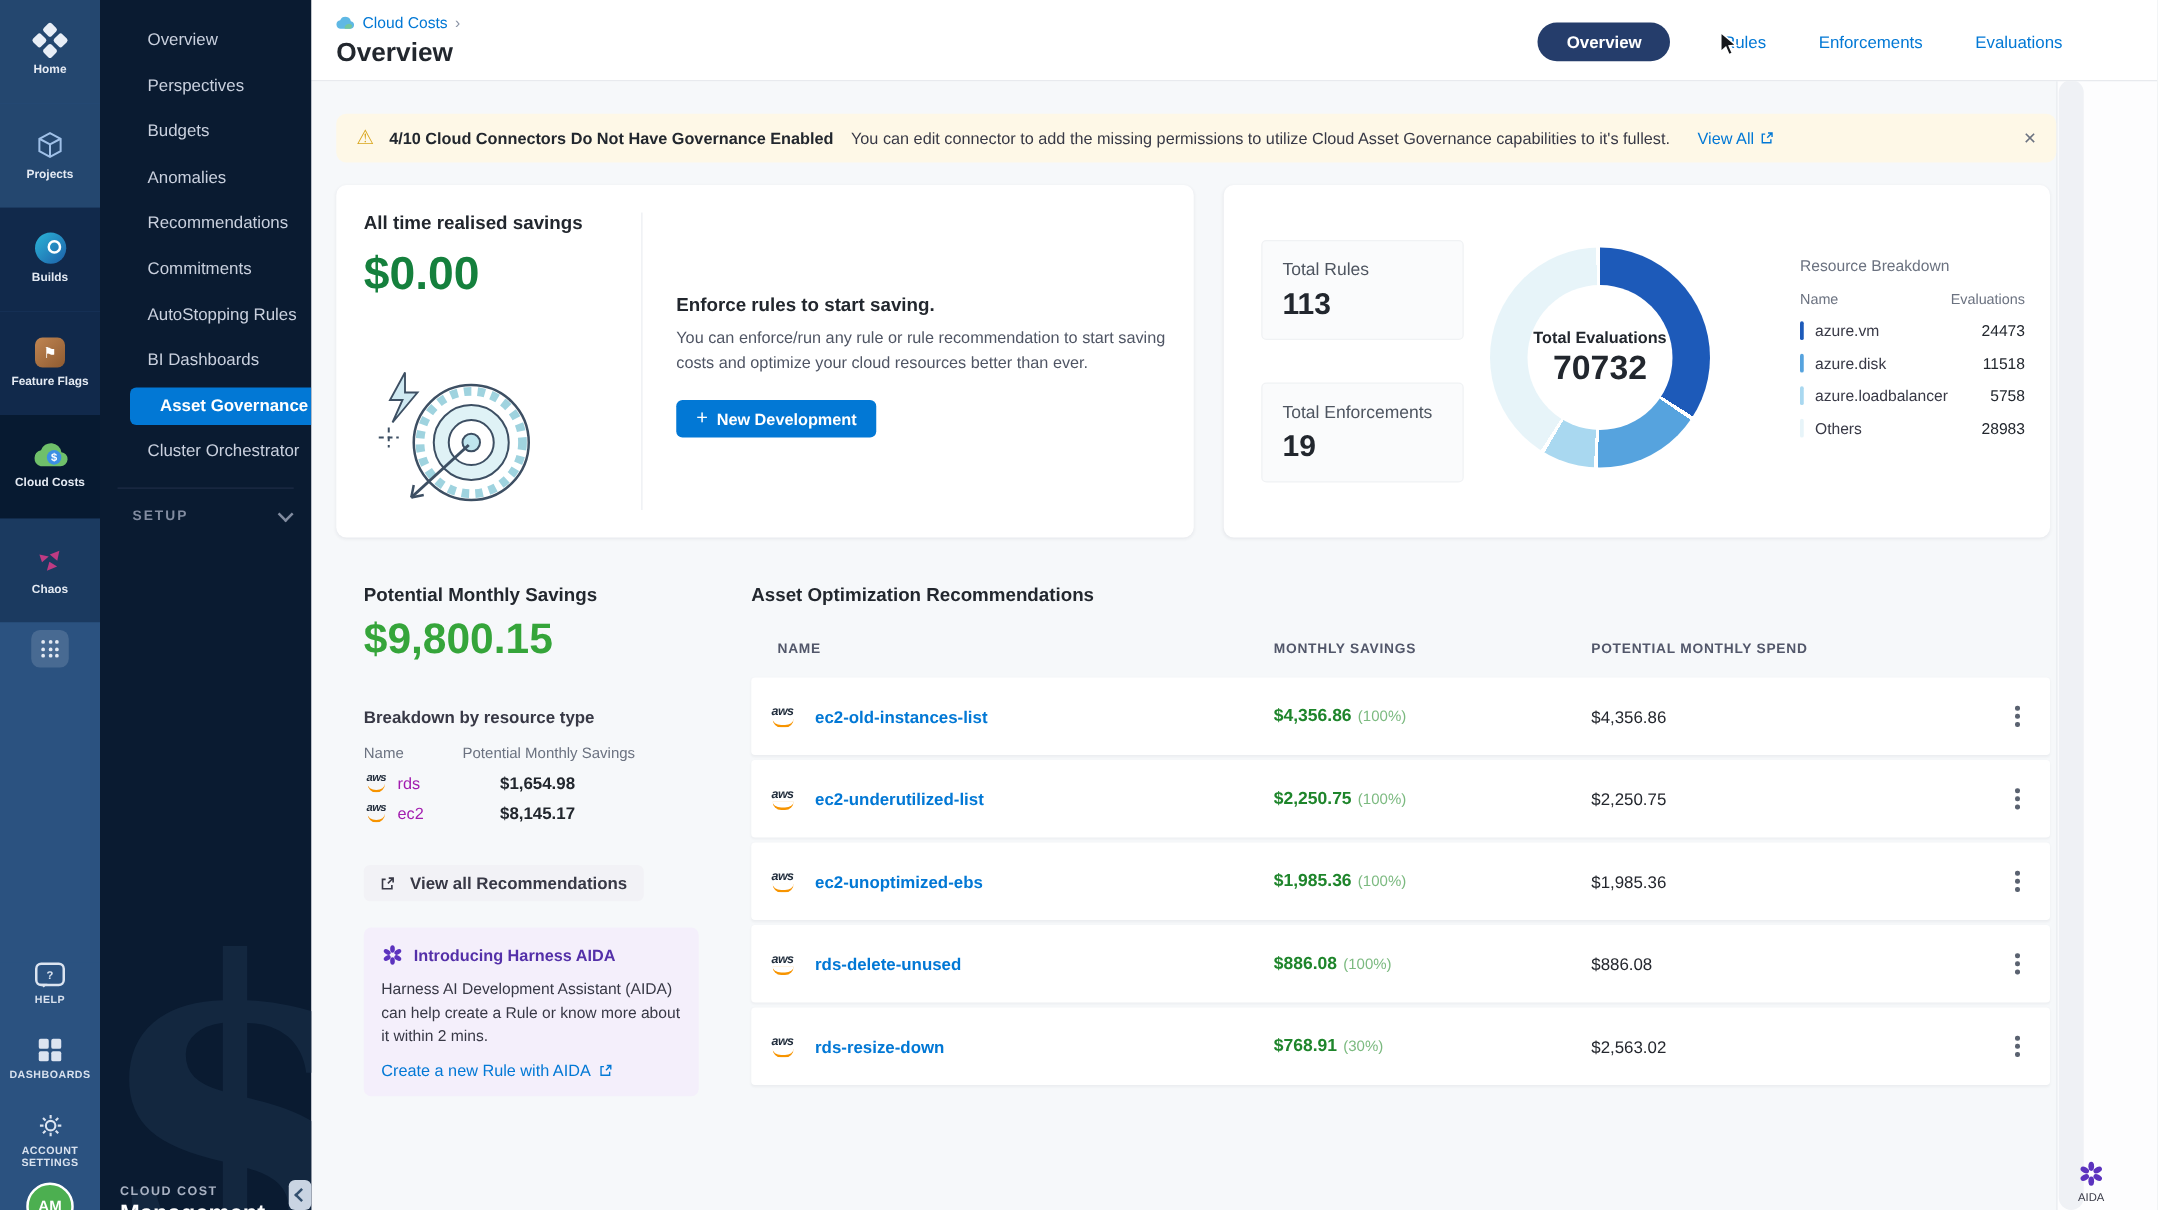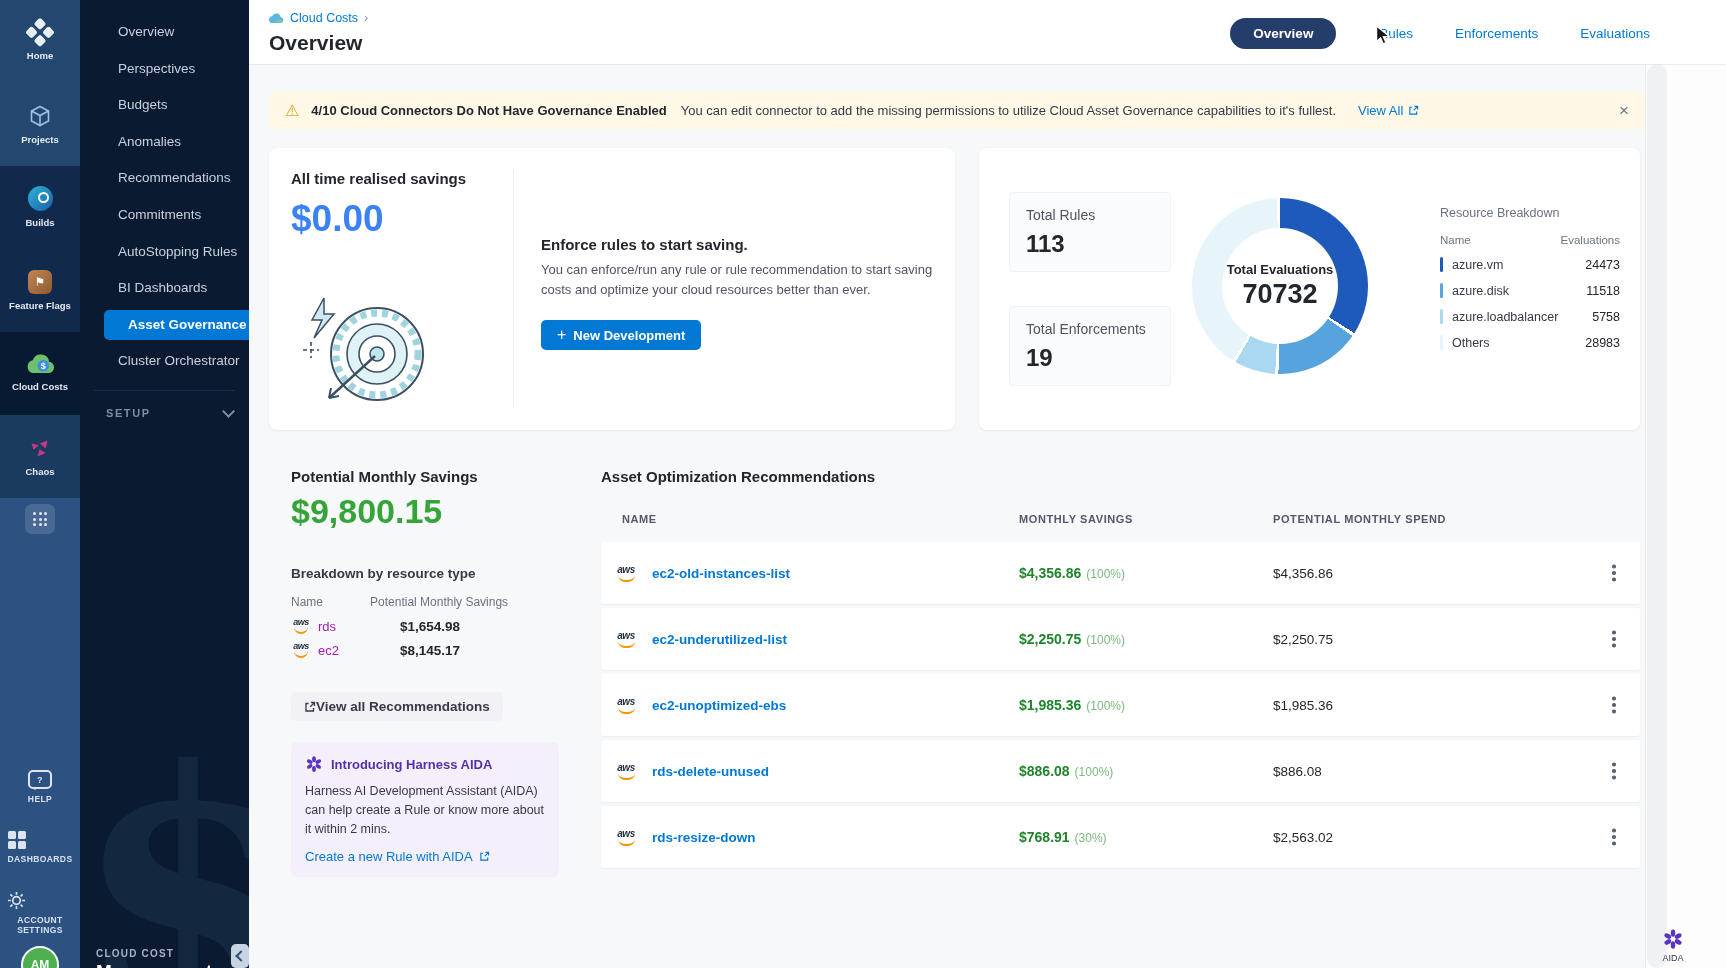--- a/index.html
+++ b/index.html
@@ -5,21 +5,21 @@
   html,body{margin:0;padding:0;background:#e9ebee;}
   .app{position:relative;width:1726px;height:968px;background:#FDFDFE;overflow:hidden;
        font-family:"Liberation Sans","DejaVu Sans",sans-serif;color:#22272E;}
   svg{display:block}
   
   .rail{position:absolute;left:0;top:0;width:80px;height:100%;background:#2B5280;display:flex;flex-direction:column;z-index:5;}
   .rail-item{height:83px;display:flex;flex-direction:column;align-items:center;justify-content:center;gap:6px;cursor:pointer;}
   .bg-a{background:#24476F}.bg-b{background:#11294B}.bg-sel{background:#071A31}.bg-c{background:#1B3A60}
   .ri-label{font-size:9.5px;font-weight:bold;color:#E4EAF3;line-height:1.2;max-width:70px}
   .rail-bottom{margin-top:auto;display:flex;flex-direction:column;align-items:center;background:#2B5280;padding-bottom:0}
-  .rb-item{display:flex;flex-direction:column;align-items:flex-start;gap:5px;margin-bottom:26px;cursor:pointer}
+  .rb-item{display:flex;flex-direction:column;align-items:center;gap:5px;margin-bottom:26px;cursor:pointer}
   .rb-label{font-size:8.5px;font-weight:bold;color:#D8E1EE;letter-spacing:.4px;text-align:center;line-height:1.25;max-width:66px}
   .harness-logo{width:22px;height:22px;transform:rotate(45deg);display:grid;grid-template-columns:9px 9px;grid-template-rows:9px 9px;gap:3px}
   .harness-logo i{background:#E8EEF6;border-radius:2px}
   .ff-tile{width:24px;height:24px;border-radius:6px;background:linear-gradient(135deg,#C08552,#8F5B31);display:flex;align-items:center;justify-content:center;color:#fff;font-size:12px}
   .builds-circle{width:25px;height:25px;border-radius:50%;background:linear-gradient(135deg,#2BB5D8,#1D5FA8);position:relative}
   .builds-circle::after{content:"";position:absolute;right:4px;top:6px;width:7px;height:7px;border:2px solid #fff;border-radius:50%}
   .grid-btn{width:30px;height:30px;border-radius:7px;background:rgba(255,255,255,.14);display:grid;grid-template-columns:repeat(3,3px);grid-template-rows:repeat(3,3px);gap:2.5px;place-content:center;cursor:pointer}
   .grid-btn i{background:#E4EAF3;border-radius:50%}
   .bubble{width:20px;height:15px;border:2px solid #DCE4F0;border-radius:5px;position:relative;display:flex;align-items:center;justify-content:center;color:#DCE4F0;font-size:9px;font-weight:bold}
   .bubble::before{content:"?"}
@@ -61,21 +61,21 @@
   .warn-ic::before{content:"⚠"}
   .banner-title{font-size:13px;font-weight:bold;color:#22272E}
   .banner-msg{font-size:13px;color:#383946;margin-left:14px}
   .banner-link{display:flex;align-items:center;gap:5px;font-size:13px;color:var(--accent,#0278D5);margin-left:22px;cursor:pointer;white-space:nowrap}
   .banner-close{margin-left:auto;font-size:17px;color:#6B7280;cursor:pointer;line-height:1}
   
   .card{position:absolute;background:#fff;border-radius:8px;box-shadow:0 1px 3px rgba(40,41,61,.08)}
   .card-a{left:20px;top:148px;width:686px;height:282px}
   .card-b{left:730px;top:148px;width:661px;height:282px}
   .ca-title{position:absolute;left:22px;top:22px;font-size:15px;font-weight:bold;color:#22272E}
-  .ca-amount{position:absolute;left:22px;top:50px;font-size:37px;font-weight:bold;color:#3b82f6}
+  .ca-amount{position:absolute;left:22px;top:50px;font-size:37px;font-weight:bold;color:#15803d}
   .ca-illu{position:absolute;left:24px;top:136px}
   .ca-divider{position:absolute;left:244px;top:22px;bottom:22px;width:1px;background:#ECEEF2}
   .cta-title{position:absolute;left:272px;top:88px;font-size:15px;font-weight:bold;color:#22272E}
   .cta-body{position:absolute;left:272px;top:112px;width:395px;font-size:13px;line-height:1.55;color:#4F5564}
   .cta-btn{position:absolute;left:272px;top:172px;height:30px;padding:0 16px;background:var(--accent,#0278D5);color:#fff;font-size:13px;font-weight:bold;border:none;border-radius:5px;display:flex;align-items:center;gap:7px;cursor:pointer}
   .cta-btn::before{content:"+";font-size:16px;font-weight:normal}
   
   .tile{position:absolute;left:30px;width:162px;height:80px;background:#FAFBFC;border:1px solid #F0F2F4;border-radius:4px;padding:14px 0 0 16px;box-sizing:border-box}
   .tile-1{top:44px}.tile-2{top:158px}
   .tile-label{font-size:14px;color:#4E5560}
@@ -95,21 +95,21 @@
   
   .pm-title{position:absolute;left:42px;top:468px;font-size:15px;font-weight:bold;color:#22272E}
   .pm-amount{position:absolute;left:42px;top:492px;font-size:34px;font-weight:bold;color:var(--green-big,#35A53A)}
   .pm-sub{position:absolute;left:42px;top:566px;font-size:13.5px;font-weight:bold;color:#383946}
   .pm-cols{position:absolute;left:42px;top:595px;width:260px;display:flex;font-size:12px;color:#6B7280}
   .pm-cols span:last-child{margin-left:47px}
   .pm-row{position:absolute;left:42px;width:280px;display:flex;align-items:center}
   .pm-row-1{top:618px}.pm-row-2{top:642px}
   .pm-name{font-size:13px;color:#a21caf;margin-left:7px;width:52px}
   .pm-val{font-size:13.5px;font-weight:bold;color:#22272E;margin-left:30px}
-  .view-all-btn{position:absolute;left:42px;top:692px;height:29px;padding:0 13px;background:#F2F2F6;border:none;border-radius:5px;display:flex;align-items:center;gap:0;font-size:13.5px;font-weight:bold;color:#383946;cursor:pointer}
+  .view-all-btn{position:absolute;left:42px;top:692px;height:29px;padding:0 13px;background:#F2F2F6;border:none;border-radius:5px;display:flex;align-items:center;gap:12px;font-size:13.5px;font-weight:bold;color:#383946;cursor:pointer}
   .aida-panel{position:absolute;left:42px;top:742px;width:268px;background:#F4EFFB;border-radius:6px;padding:13px 14px;box-sizing:border-box}
   .aida-head{display:flex;align-items:center;gap:8px}
   .aida-title{font-size:13px;font-weight:bold;color:var(--aida,#5430A9)}
   .aida-body{font-size:12.5px;line-height:1.5;color:#383946;margin-top:9px}
   .aida-link{display:flex;align-items:center;gap:6px;font-size:13px;color:var(--accent,#0278D5);margin-top:11px;cursor:pointer}
   
   .rec{position:absolute;left:352px;top:468px;width:1039px}
   .rec-title{font-size:15px;font-weight:bold;color:#22272E}
   .rec-cols{display:grid;grid-template-columns:397px 254px 1fr;padding-left:21px;margin-top:28px;font-size:11px;font-weight:bold;letter-spacing:.6px;color:#52576A}
   .rec-rows{margin-top:17px;display:flex;flex-direction:column;gap:4px}

